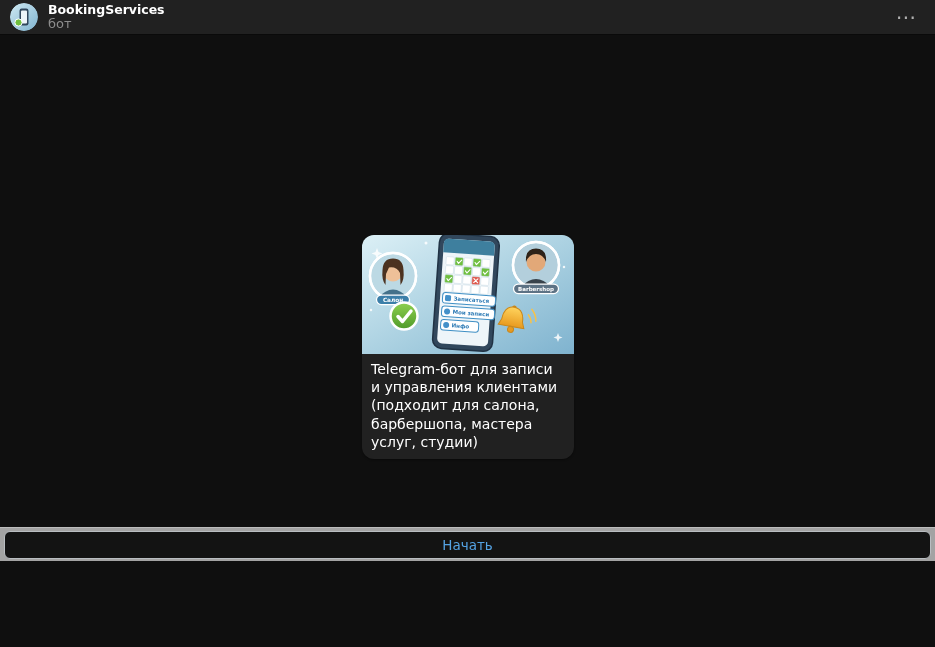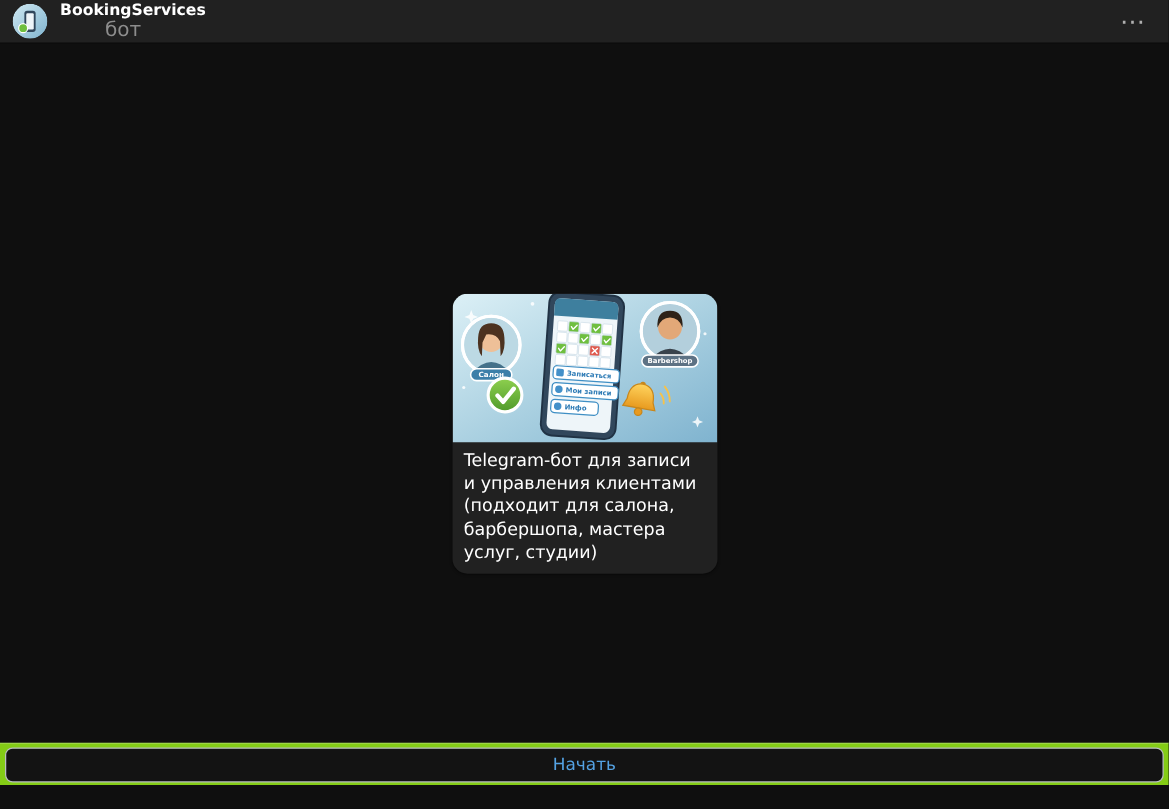--- a/index.html
+++ b/index.html
@@ -2,35 +2,35 @@
 <html><head>
 <meta charset="utf-8">
 <style>
   * { margin:0; padding:0; box-sizing:border-box; }
   html,body { width:935px; height:647px; overflow:hidden; }
   body {
     background:#0f0f0f;
     font-family:"DejaVu Sans", "Liberation Sans", sans-serif;
     -webkit-font-smoothing:antialiased;
   }
-  .app { display:flex; flex-direction:column; width:935px; height:628px;justify-content:space-between; }
+  .app { display:flex; flex-direction:column; width:935px; height:561px;justify-content:space-between; }
 
   
   .header {
     flex:0 0 35px; height:35px;
     background:#212121;
     display:flex; align-items:center;
     padding:0 12px 0 10px; gap:10px;
     border-bottom:1px solid #0a0a0a;
   }
   .avatar { width:28px; height:28px; border-radius:50%; overflow:hidden; flex:0 0 28px; cursor:pointer; }
   .avatar svg { display:block; }
   .header-info { display:flex; flex-direction:column; justify-content:center; line-height:1.12; }
   .header-title { color:#ffffff; font-size:12.5px; font-weight:bold; }
-  .header-subtitle { color:#8d8d8d; font-size:16px;margin-left:36px; }
+  .header-subtitle { color:#8d8d8d; font-size:13px; }
   .menu-dots {
     margin-left:auto; color:#b0b0b0; font-size:20px; line-height:20px;
     cursor:pointer; padding:2px 6px; user-select:none; letter-spacing:1px;
   }
 
   
   .chat { flex:1 1 auto; position:relative; background:#0f0f0f; }
   .bubble {
     position:absolute; left:362px; top:200px; width:212px;
     background:#212121; border-radius:12px; overflow:hidden;
@@ -38,21 +38,21 @@
   }
   .bubble .illu { display:block; width:212px; height:119px; cursor:pointer; }
   .bubble-caption {
     padding:6px 9px 8px; color:#ffffff;
     font-size:14px; line-height:1.3; word-wrap:break-word;
   }
   svg text { font-family:"DejaVu Sans", "Liberation Sans", sans-serif; }
 
   
   .footer {
-    flex:0 0 34px; height:34px; background:#84cc16;
+    flex:0 0 34px; height:34px; background:#a3a3a3;
     border-top:1px solid rgba(255,255,255,0.28);
     display:flex; align-items:center; padding:0 4px;
   }
   .start-button {
     width:100%; height:28px; line-height:26px;
     border:1px solid #b9bdc1; border-radius:6px;
     background:#131313; color:#54a2e3;
     font-size:13.5px; text-align:center; cursor:pointer;
     font-family:"DejaVu Sans", "Liberation Sans", sans-serif;
   }

